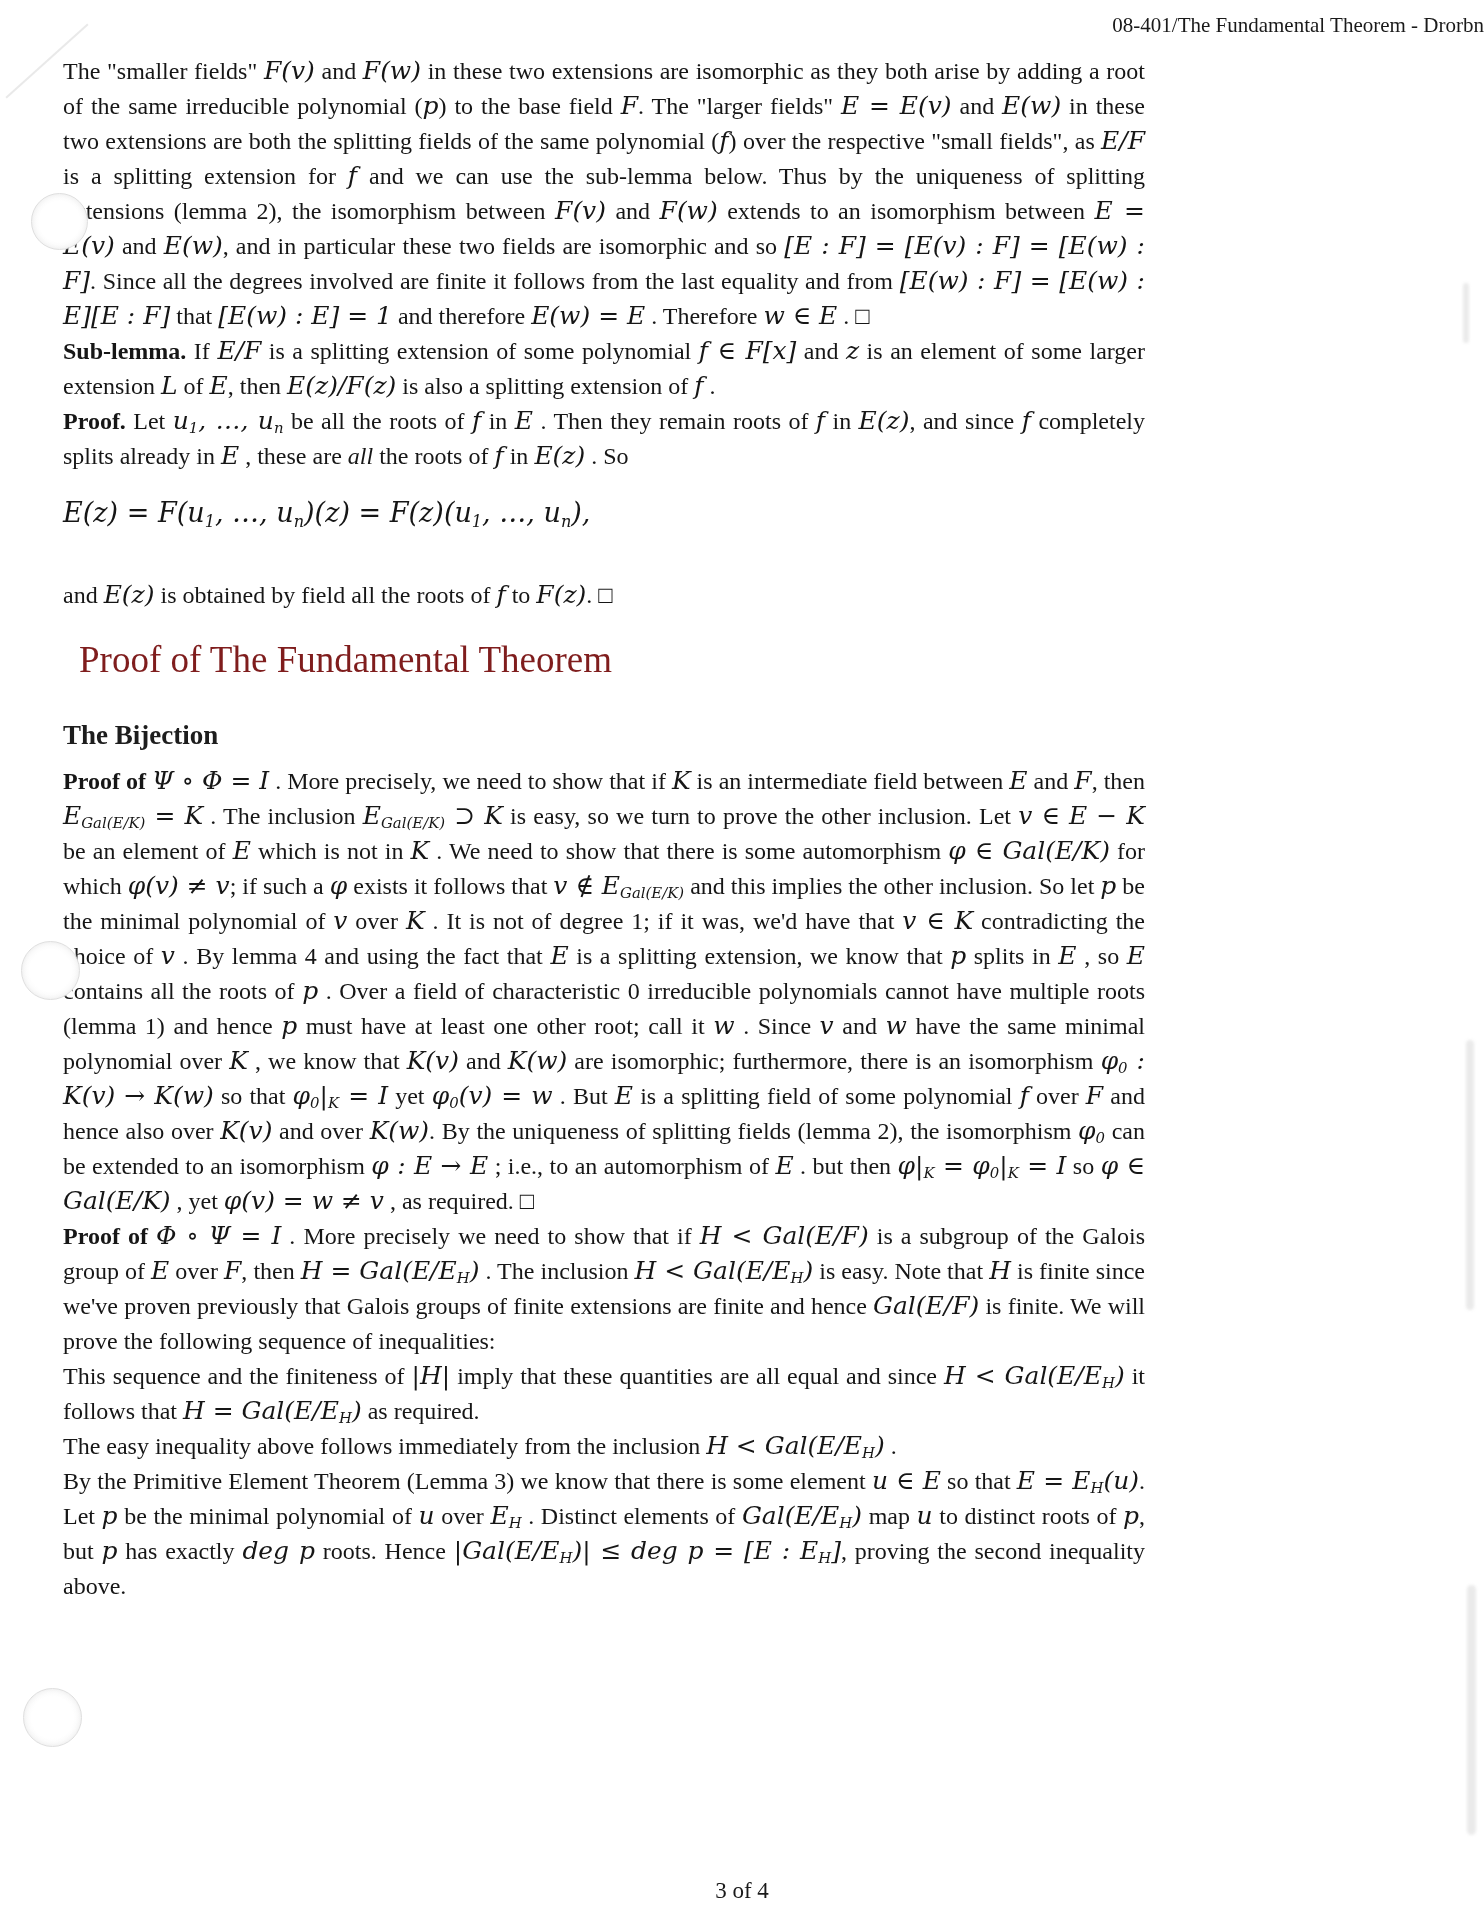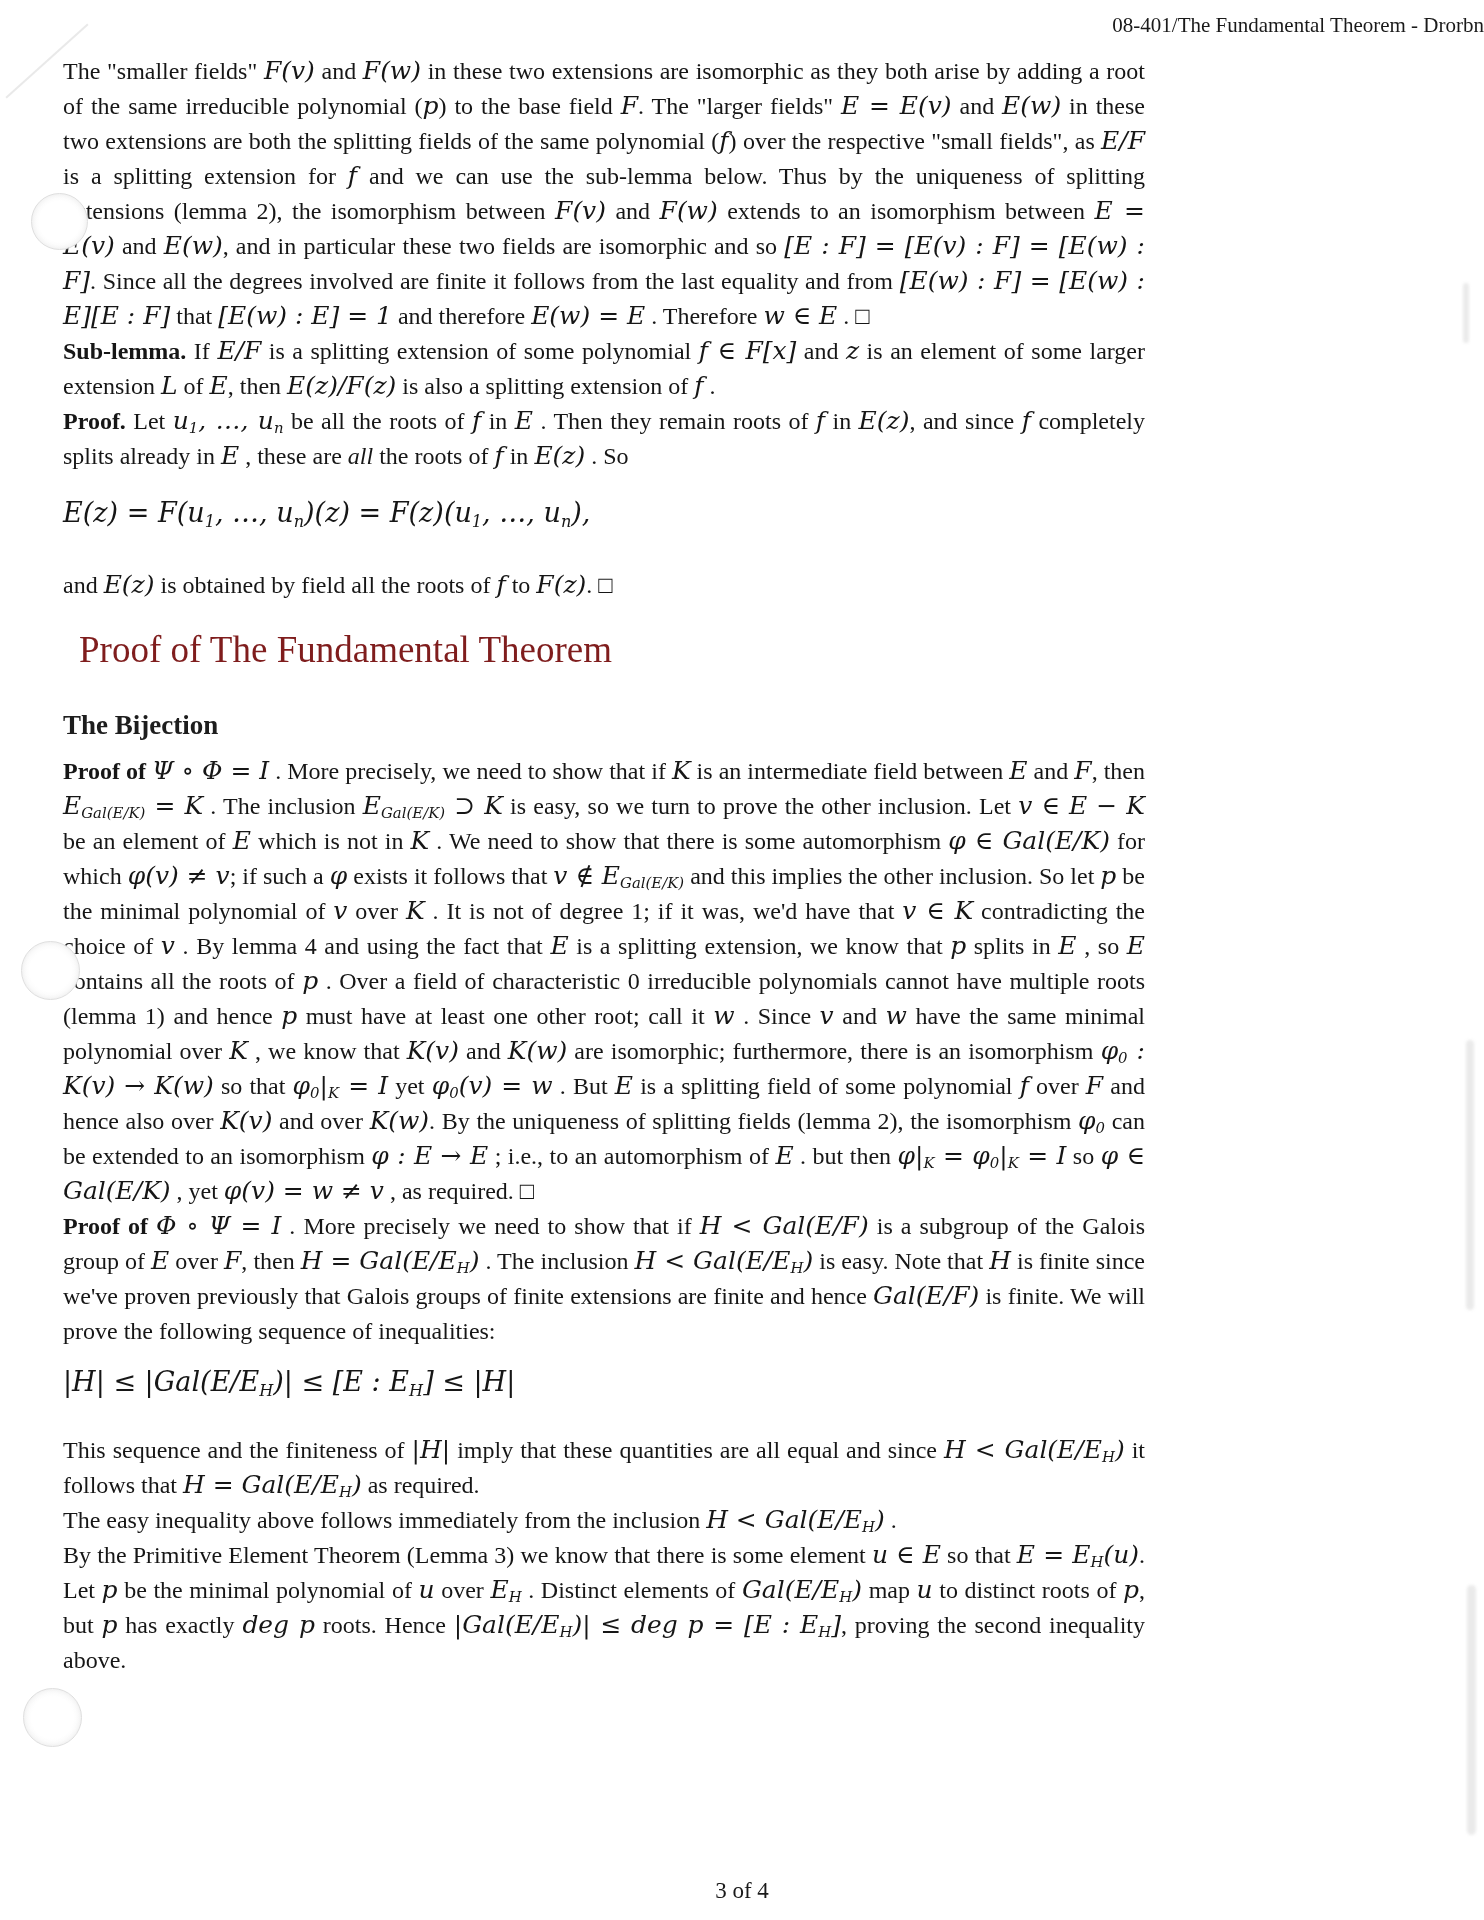--- a/index.html
+++ b/index.html
@@ -43,21 +43,21 @@
     vertical-align: -0.28em;
     line-height: 1;
   }
   .bold { font-weight: bold; }
   .it { font-style: italic; margin-top: 39px; }
   .equation {
     font-size: 26px;
     line-height: 40px;
     text-align: left;
   }
-  .eq-splitting { margin: 20px 0 34px; }
+  .eq-splitting { margin: 20px 0 44px; }
   .eq-inequalities { margin: 14px 0 30px; }
   .p-intro { margin-bottom: 23px; }
   .p-sublemma { margin-bottom: 30px; }
   .p-proof-sublemma { margin-bottom: 4px; }
   .p-after-eq { margin-bottom: 0; }
   h1.section {
     margin: 24px 16px 0;
     font-size: 37px;
     line-height: 46px;
     font-weight: normal;
@@ -140,21 +140,20 @@
     <p class="body p-after-eq"><span>and </span><span class="math">E(z)</span><span> is obtained by field all the roots of </span><span class="math">f</span><span> to </span><span class="math">F(z)</span><span>. □</span></p>
 
     <h1 class="section">Proof of The Fundamental Theorem</h1>
 
     <h2 class="subsection">The Bijection</h2>
 
     <p class="body p-psi-phi"><span class="bold">Proof of </span><span class="math">Ψ ∘ Φ = I</span><span> . More precisely, we need to show that if </span><span class="math">K</span><span> is an intermediate field between </span><span class="math">E</span><span> and </span><span class="math">F</span><span>, then </span><span class="math">E</span><span class="msub">Gal(E/K)</span><span class="math"> = K</span><span> . The inclusion </span><span class="math">E</span><span class="msub">Gal(E/K)</span><span class="math"> ⊃ K</span><span> is easy, so we turn to prove the other inclusion. Let </span><span class="math">v ∈ E − K</span><span> be an element of </span><span class="math">E</span><span> which is not in </span><span class="math">K</span><span> . We need to show that there is some automorphism </span><span class="math">φ ∈ Gal(E/K)</span><span> for which </span><span class="math">φ(v) ≠ v</span><span>; if such a </span><span class="math">φ</span><span> exists it follows that </span><span class="math">v ∉ E</span><span class="msub">Gal(E/K)</span><span> and this implies the other inclusion. So let </span><span class="math">p</span><span> be the minimal polynomial of </span><span class="math">v</span><span> over </span><span class="math">K</span><span> . It is not of degree 1; if it was, we'd have that </span><span class="math">v ∈ K</span><span> contradicting the choice of </span><span class="math">v</span><span> . By lemma 4 and using the fact that </span><span class="math">E</span><span> is a splitting extension, we know that </span><span class="math">p</span><span> splits in </span><span class="math">E</span><span> , so </span><span class="math">E</span><span> contains all the roots of </span><span class="math">p</span><span> . Over a field of characteristic 0 irreducible polynomials cannot have multiple roots (lemma 1) and hence </span><span class="math">p</span><span> must have at least one other root; call it </span><span class="math">w</span><span> . Since </span><span class="math">v</span><span> and </span><span class="math">w</span><span> have the same minimal polynomial over </span><span class="math">K</span><span> , we know that </span><span class="math">K(v)</span><span> and </span><span class="math">K(w)</span><span> are isomorphic; furthermore, there is an isomorphism </span><span class="math">φ</span><span class="msub">0</span><span class="math"> : K(v) → K(w)</span><span> so that </span><span class="math">φ</span><span class="msub">0</span><span class="math">|</span><span class="msub">K</span><span class="math"> = I</span><span> yet </span><span class="math">φ</span><span class="msub">0</span><span class="math">(v) = w</span><span> . But </span><span class="math">E</span><span> is a splitting field of some polynomial </span><span class="math">f</span><span> over </span><span class="math">F</span><span> and hence also over </span><span class="math">K(v)</span><span> and over </span><span class="math">K(w)</span><span>. By the uniqueness of splitting fields (lemma 2), the isomorphism </span><span class="math">φ</span><span class="msub">0</span><span> can be extended to an isomorphism </span><span class="math">φ : E → E</span><span> ; i.e., to an automorphism of </span><span class="math">E</span><span> . but then </span><span class="math">φ|</span><span class="msub">K</span><span class="math"> = φ</span><span class="msub">0</span><span class="math">|</span><span class="msub">K</span><span class="math"> = I</span><span> so </span><span class="math">φ ∈ Gal(E/K)</span><span> , yet </span><span class="math">φ(v) = w ≠ v</span><span> , as required. □</span></p>
 
     <p class="body p-phi-psi"><span class="bold">Proof of </span><span class="math">Φ ∘ Ψ = I</span><span> . More precisely we need to show that if </span><span class="math">H &lt; Gal(E/F)</span><span> is a subgroup of the Galois group of </span><span class="math">E</span><span> over </span><span class="math">F</span><span>, then </span><span class="math">H = Gal(E/E</span><span class="msub">H</span><span class="math">)</span><span> . The inclusion </span><span class="math">H &lt; Gal(E/E</span><span class="msub">H</span><span class="math">)</span><span> is easy. Note that </span><span class="math">H</span><span> is finite since we've proven previously that Galois groups of finite extensions are finite and hence </span><span class="math">Gal(E/F)</span><span> is finite. We will prove the following sequence of inequalities:</span></p>
 
-    <div class="equation eq-inequalities"><span class="math">|H| ≤ |Gal(E/E</span><span class="msub">H</span><span class="math">)| ≤ [E : E</span><span class="msub">H</span><span class="math">] ≤ |H|</span></div>
 
     <p class="body p-sequence"><span>This sequence and the finiteness of </span><span class="math">|H|</span><span> imply that these quantities are all equal and since </span><span class="math">H &lt; Gal(E/E</span><span class="msub">H</span><span class="math">)</span><span> it follows that </span><span class="math">H = Gal(E/E</span><span class="msub">H</span><span class="math">)</span><span> as required.</span></p>
 
     <p class="body p-first-ineq"><span>The easy inequality above follows immediately from the inclusion </span><span class="math">H &lt; Gal(E/E</span><span class="msub">H</span><span class="math">)</span><span> .</span></p>
 
     <p class="body p-primitive"><span>By the Primitive Element Theorem (Lemma 3) we know that there is some element </span><span class="math">u ∈ E</span><span> so that </span><span class="math">E = E</span><span class="msub">H</span><span class="math">(u)</span><span>. Let </span><span class="math">p</span><span> be the minimal polynomial of </span><span class="math">u</span><span> over </span><span class="math">E</span><span class="msub">H</span><span> . Distinct elements of </span><span class="math">Gal(E/E</span><span class="msub">H</span><span class="math">)</span><span> map </span><span class="math">u</span><span> to distinct roots of </span><span class="math">p</span><span>, but </span><span class="math">p</span><span> has exactly </span><span class="math">deg p</span><span> roots. Hence </span><span class="math">|Gal(E/E</span><span class="msub">H</span><span class="math">)| ≤ deg p = [E : E</span><span class="msub">H</span><span class="math">]</span><span>, proving the second inequality above.</span></p>
 
   </div>
 
   <div class="footer">3 of 4</div>

